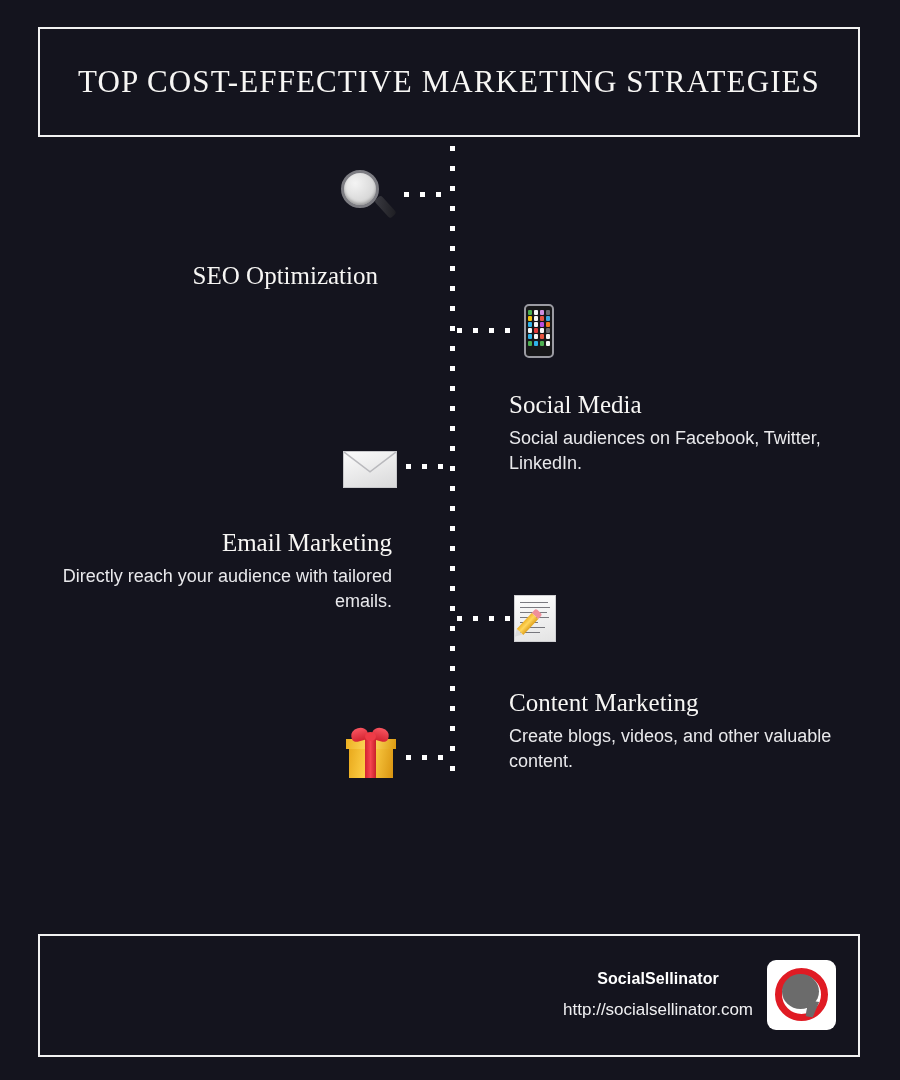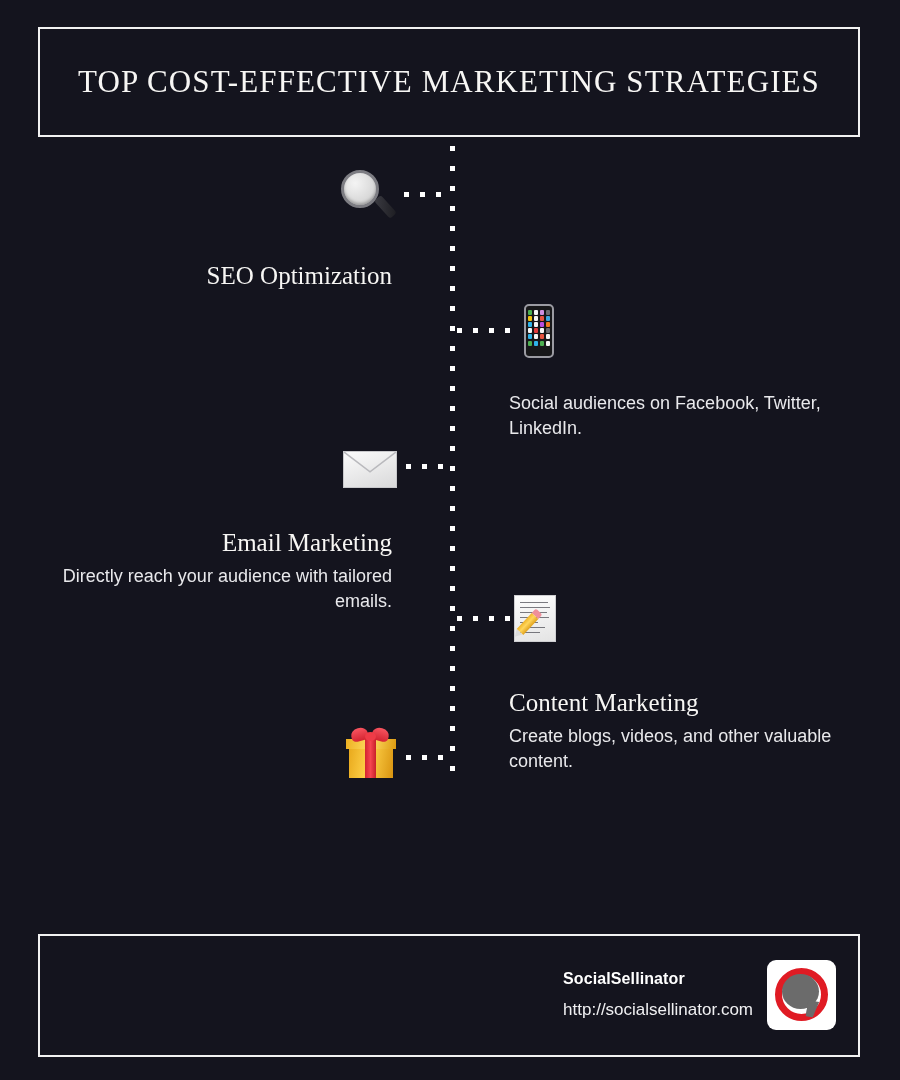--- a/index.html
+++ b/index.html
@@ -212,21 +212,21 @@
     box-sizing: border-box;
   }
   #footer-inner {
     position: absolute;
     right: 22px;
     top: 24px;
     display: flex;
     align-items: center;
     gap: 14px;
   }
-  #footer-text { text-align: left; }
+  #footer-text { text-align: center; }
   #brand-name {
     color: #ffffff;
     font-size: 16px;
     font-weight: bold;
     letter-spacing: .1px;
     margin-bottom: 12px;
   }
   #brand-url {
     color: #f0f0f2;
     font-size: 17px;
@@ -308,21 +308,21 @@
     <div class="mag">
       <div class="lens"></div>
       <div class="handle"></div>
     </div>
   </div>
   <div class="hconn" style="left:404px; top:192px; width:50px;">
       <div class="dot" style="left: 0px;"></div>
       <div class="dot" style="left: 16px;"></div>
       <div class="dot" style="left: 32px;"></div>
     </div>
-  <div class="entry left" style="left:70px; top:262px; width:322px;">
+  <div class="entry left" style="left:56px; top:262px; width:322px;">
     <div class="entry-title">SEO Optimization</div>
   </div>
 
   <div class="icon-wrap" style="left:524px; top:304px;">
     <div class="phone">
       <div class="grid" id="phone-grid">
           <div class="app" style="background: rgb(76, 175, 80);"></div>
           <div class="app" style="background: rgb(245, 245, 245);"></div>
           <div class="app" style="background: rgb(207, 143, 224);"></div>
           <div class="app" style="background: rgb(107, 107, 112);"></div>
@@ -351,20 +351,21 @@
         </div>
     </div>
   </div>
   <div class="hconn" style="left:457px; top:328px; width:62px;">
       <div class="dot" style="left: 0px;"></div>
       <div class="dot" style="left: 16px;"></div>
       <div class="dot" style="left: 32px;"></div>
       <div class="dot" style="left: 48px;"></div>
     </div>
   <div class="entry right" style="left:509px; top:391px; width:330px;">
+    <div class="entry-title">Social Media</div>
     <div class="entry-desc">Social audiences on Facebook, Twitter, LinkedIn.</div>
   </div>
 
   <div class="icon-wrap" style="left:343px; top:451px;">
     <div class="env">
       <svg class="v" viewBox="0 0 54 37" preserveAspectRatio="none">
         <polyline points="0,0 27,21 54,0" fill="none" stroke="#b9b9bd" stroke-width="1.6"></polyline>
       </svg>
     </div>
   </div>

